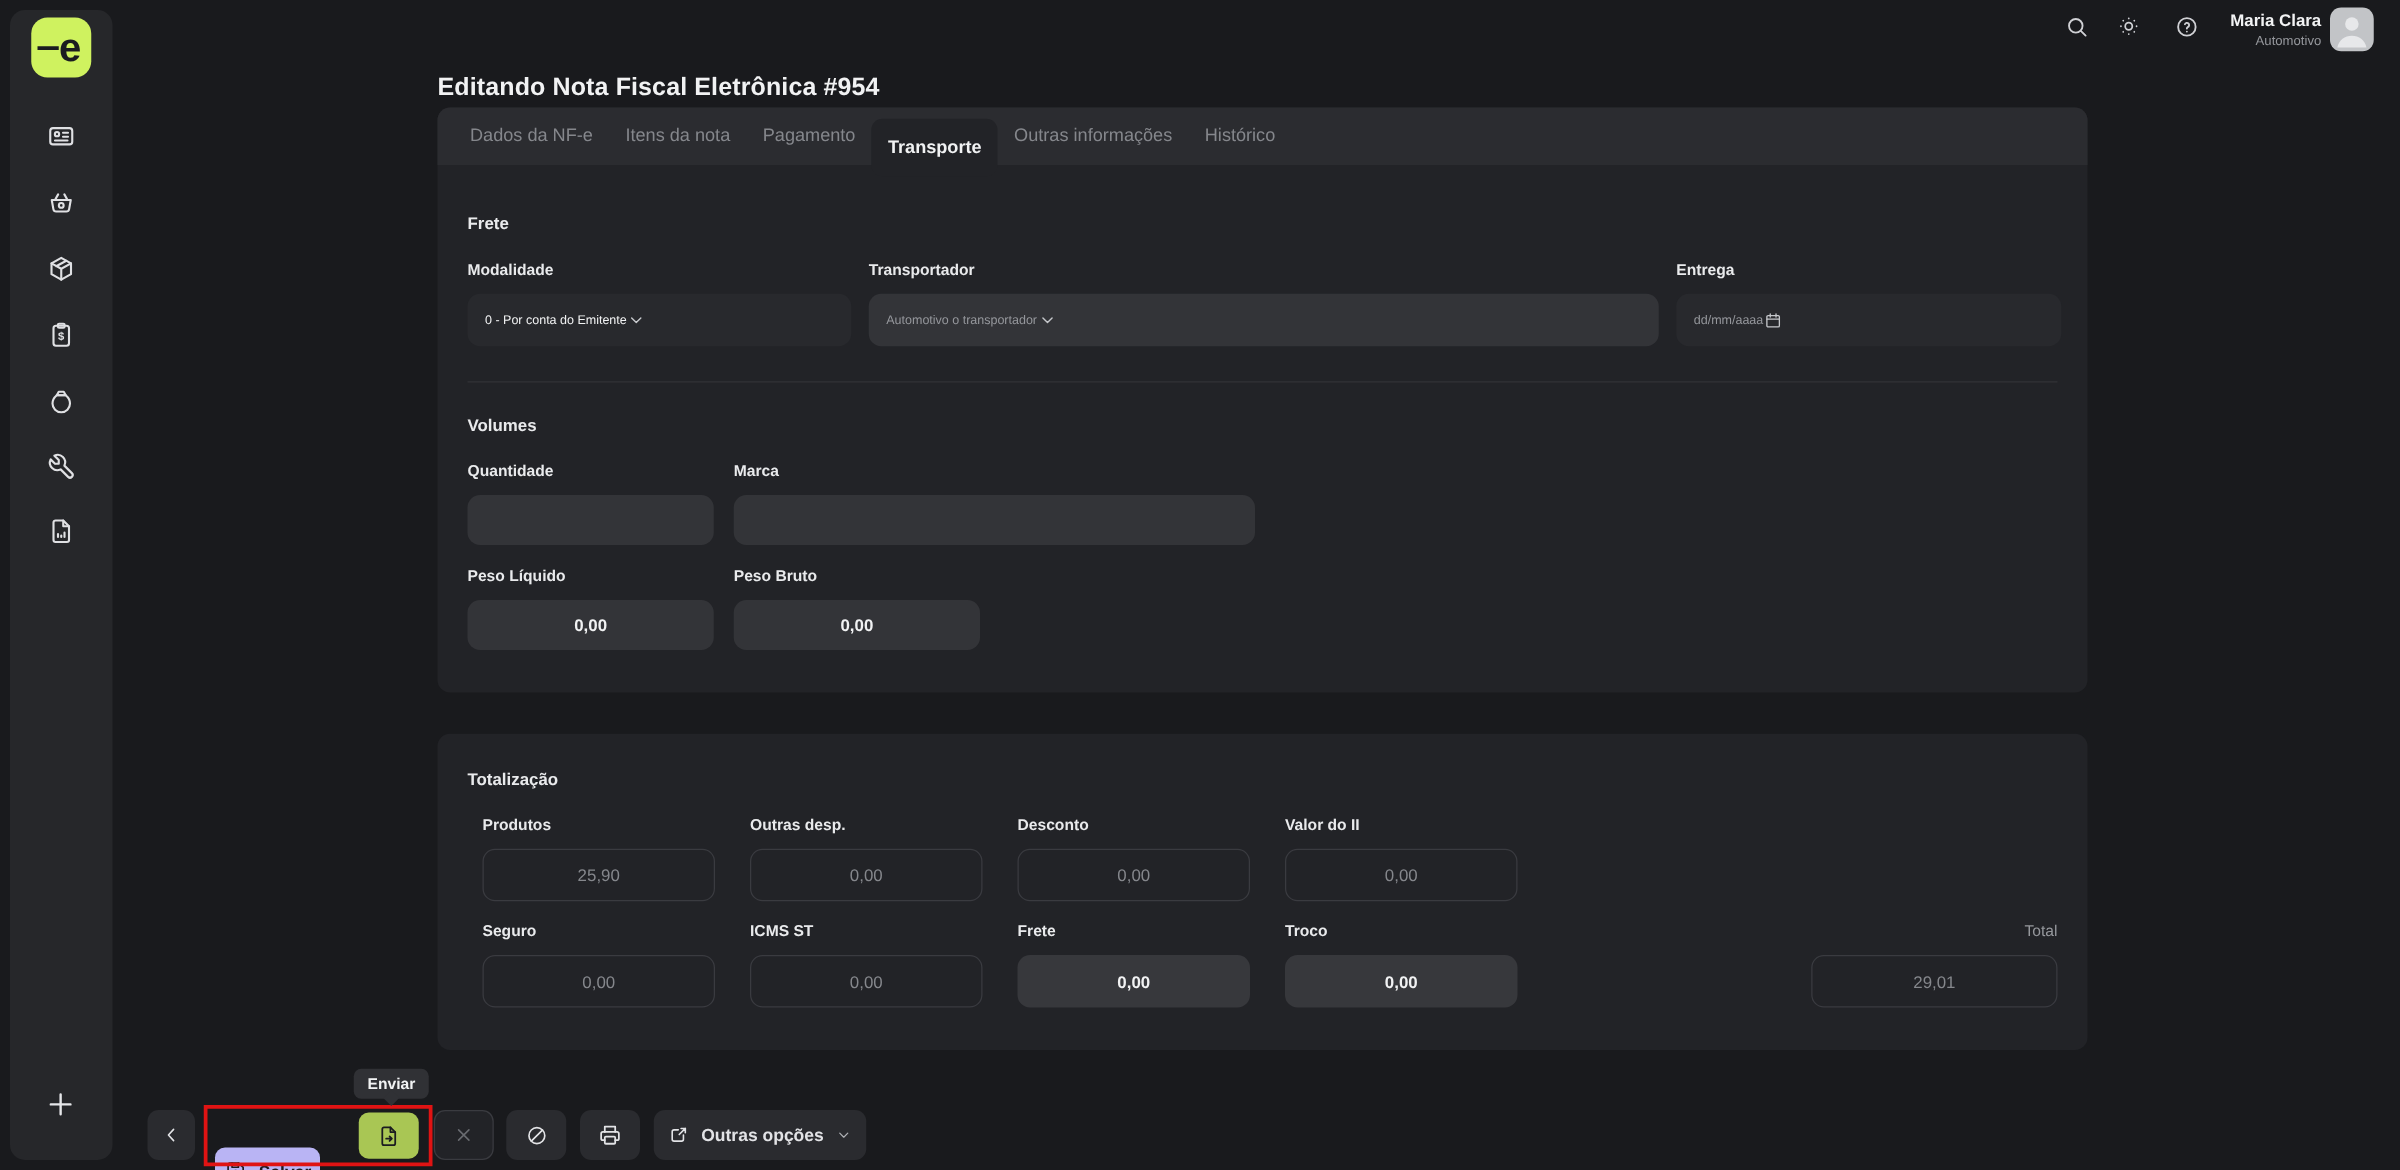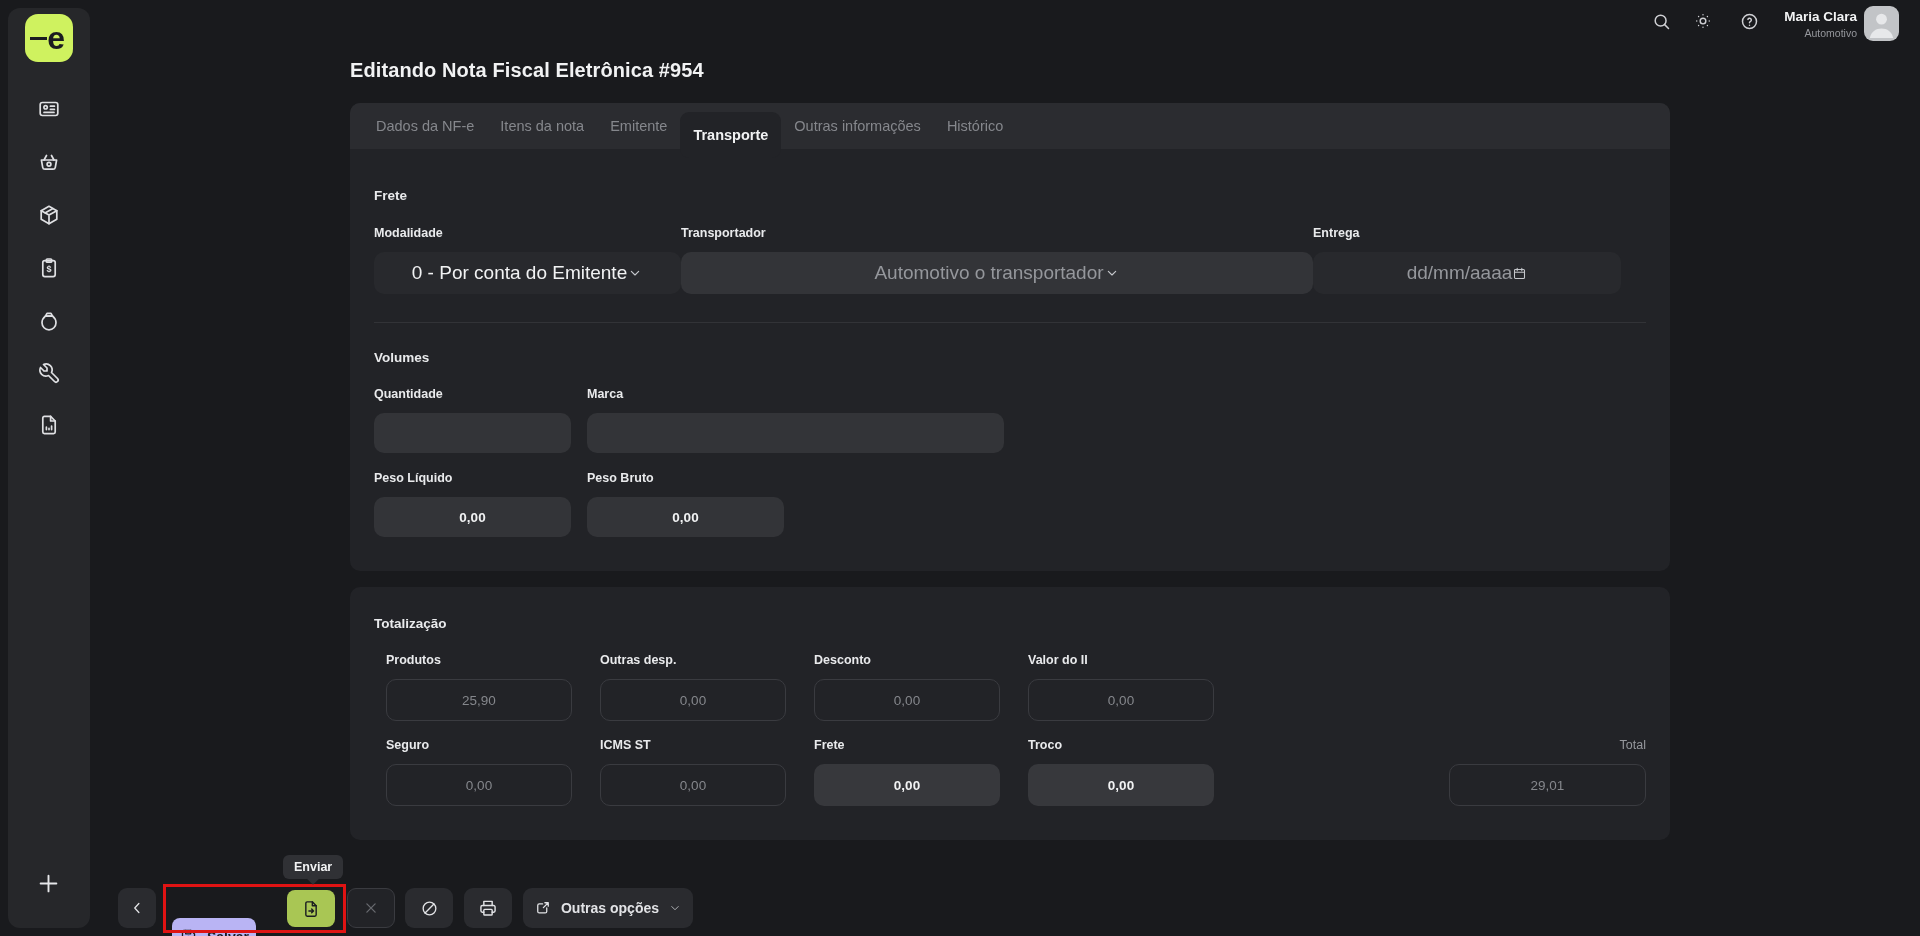--- a/index.html
+++ b/index.html
@@ -48,36 +48,36 @@
   .hbtn{top:7px;width:28px;height:28px;display:flex;align-items:center;justify-content:center;color:#cfd0d4;cursor:pointer;border-radius:6px;}
   #user-name{right:63px;top:9px;font-size:13.5px;font-weight:700;color:#f2f3f4;text-align:right;}
   #user-role{right:63px;top:27px;font-size:10.5px;color:var(--muted);text-align:right;}
   #avatar{left:1864px;top:6px;width:35px;height:35px;border-radius:9px;background:#c2c4c7;overflow:hidden;cursor:pointer;}
 
   
   #page-title{left:350px;top:59px;font-size:20px;font-weight:700;letter-spacing:.1px;}
 
   
   .panel{position:absolute;background:var(--panel);border-radius:10px;}
-  #panel-main{left:350px;top:103px;width:1320px;height:468px;}
+  #panel-main{left:350px;top:86px;width:1320px;height:468px;}
   #panel-total{left:350px;top:587px;width:1320px;height:253px;}
 
   #tabstrip{position:absolute;left:0;top:0;width:100%;height:46px;background:var(--strip);border-radius:10px 10px 0 0;display:flex;align-items:flex-start;padding-left:13px;}
   .tab{height:46px;display:flex;align-items:center;padding:0 13px;font-size:14.5px;color:var(--muted-dk);cursor:pointer;white-space:nowrap;}
   .tab.active{background:var(--panel);border-radius:9px;height:46px;margin-top:9px;color:var(--text);font-weight:700;}
 
   .sec-heading{position:absolute;left:24px;font-size:13.5px;font-weight:700;color:var(--label);}
-  .frow{position:absolute;left:24px;display:flex;}
+  .frow{position:absolute;left:24px;display:flex;gap:14px;}
   .frow2{position:absolute;left:24px;display:flex;gap:16px;}
   .trow{position:absolute;left:36px;display:flex;gap:28px;}
   .field{display:flex;flex-direction:column;}
   .field .flabel{font-size:12.5px;font-weight:700;color:var(--label);height:15px;margin-bottom:11px;white-space:nowrap;}
   .flabel.muted{color:var(--muted);font-weight:400;text-align:right;}
 
-  .select{height:42px;background:var(--input-dk);border-radius:10px;display:flex;align-items:center;padding:0 14px;font-size:19px;cursor:pointer;justify-content:center;}
+  .select{height:42px;background:var(--input-dk);border-radius:10px;display:flex;align-items:center;padding:0 14px;font-size:10px;cursor:pointer;justify-content:flex-start;}
   .select .chev{color:#c6c8cc;}
   .select.lt{background:var(--input);}
   .select .ph{color:var(--muted);}
 
   input.tin{height:40px;background:var(--input);border:none;border-radius:10px;padding:0 14px;font-size:13.5px;color:var(--text);font-family:"Liberation Sans",sans-serif;outline:none;}
   input.tin::placeholder{color:var(--muted);}
   input.num{text-align:center;font-weight:600;}
   input.calc{height:42px;background:transparent;border:1px solid var(--border);border-radius:10px;color:var(--muted-dk);font-weight:400;}
   input.calc-on{height:42px;background:var(--input-lt);border:none;color:var(--text);font-weight:600;}
 
@@ -185,21 +185,21 @@
     <path d="M4 22c.9-4.3 4.1-6.5 8-6.5s7.1 2.2 8 6.5z" fill="#e7e8ea"></path>
   </svg>
 </div>
 
 <h1 id="page-title" class="abs">Editando Nota Fiscal Eletrônica #954</h1>
 
 <section id="panel-main" class="panel">
   <div id="tabstrip">
     <div class="tab">Dados da NF-e</div>
     <div class="tab">Itens da nota</div>
-    <div class="tab">Emitente</div>
+    <div class="tab">Pagamento</div>
     <div class="tab active">Transporte</div>
     <div class="tab">Outras informações</div>
     <div class="tab">Histórico</div>
   </div>
 
   <div class="sec-heading" style="top:85px">Frete</div>
 
   <div class="frow" style="top:123px">
     <div class="field" style="width:307px">
       <div class="flabel">Modalidade</div>

